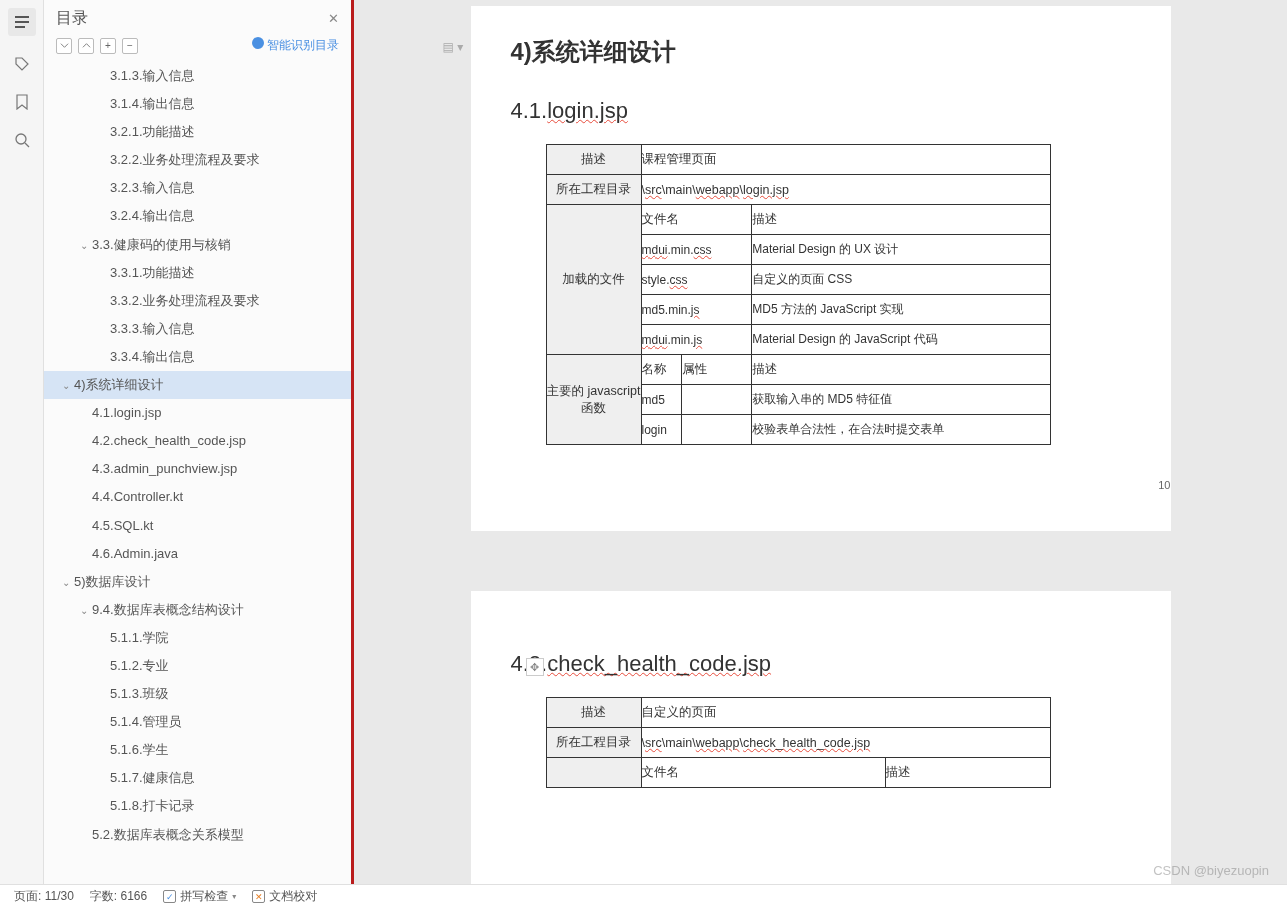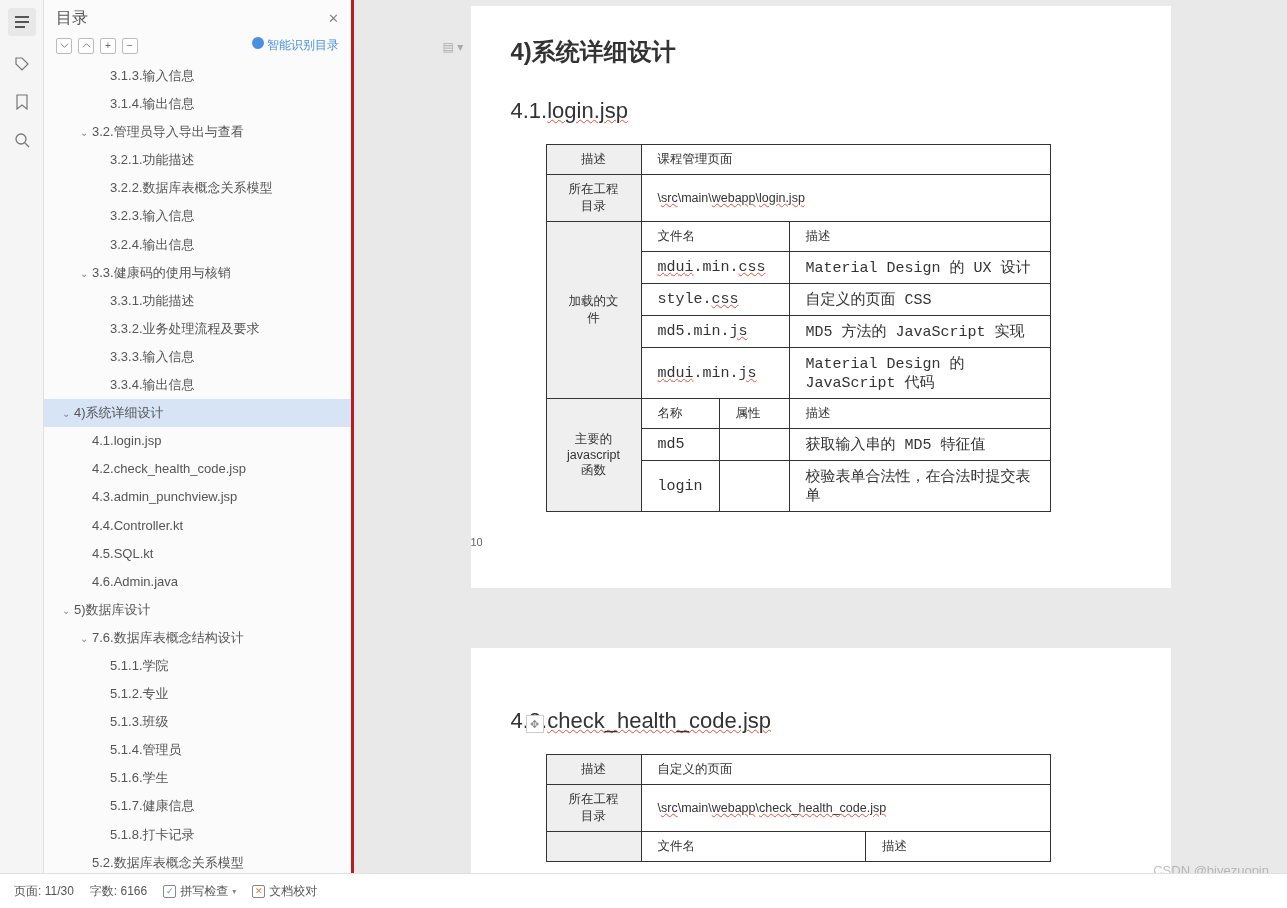--- a/index.html
+++ b/index.html
@@ -23,27 +23,27 @@
 .toc-arrow { display: inline-block; width: 10px; color: #888; font-size: 10px; margin-right: 2px; }
 .lvl-1 { padding-left: 18px; }
 .lvl-2 { padding-left: 36px; }
 .lvl-3 { padding-left: 54px; }
 .content { flex: 1; background: #e9e9e9; overflow-y: auto; position: relative; }
 .page { background: #fff; margin: 0 auto 60px auto; width: 700px; padding: 30px 0 40px 0; position: relative; }
 .page-ic { position:absolute; left:-28px; top:34px; color:#aaa; font-size:12px;}
 .h1 { font-size: 24px; font-weight: 700; margin: 0 0 30px 40px; }
 .h2 { font-size: 22px; font-weight: 400; margin: 0 0 20px 40px; color: #333; }
 .tbl { border-collapse: collapse; margin-left: 75px; width: 505px; font-size: 12.5px; }
-.tbl td { border: 1px solid #333; padding: 6px 16px; vertical-align: middle; }
+.tbl td { border: 1px solid #333; padding: 6px 0; vertical-align: middle; }
 .tbl .hdr { background: #efefef; text-align: center; width: 95px; }
-.mono { font-family: Liberation Mono, monospace; font-size: 15px; }
+.mono { font-family: Liberation Sans, sans-serif; font-size: 12px; }
 .squig { text-decoration: underline wavy #e74c3c; text-decoration-thickness: 1px; }
-.pgnum { text-align: left; font-size: 11px; color: #666; margin-top: 24px; }
+.pgnum { text-align: right; font-size: 11px; color: #666; margin-top: 34px; }
 .move-handle { position:absolute; left:55px; top:7px; width:18px; height:18px; border:1px solid #ccc; display:flex; align-items:center; justify-content:center; font-size:11px; color:#888; background:#fff;}
-.statusbar { position: absolute; bottom: 0; left: 0; right: 0; height: 35px; background: #fff; border-top: 1px solid #e0e0e0; display: flex; align-items: center; padding: 0 14px; gap: 16px; font-size: 12px; color: #555; z-index:10;}
+.statusbar { position: absolute; bottom: 0; left: 0; right: 0; height: 24px; background: #fff; border-top: 1px solid #e0e0e0; display: flex; align-items: center; padding: 0 14px; gap: 16px; font-size: 12px; color: #555; z-index:10;}
 .sb-item { display: flex; align-items: center; gap: 4px; cursor: pointer; }
 .chk { width:13px; height:13px; border:1px solid #888; border-radius:2px; display:inline-flex; align-items:center; justify-content:center; font-size:9px; color:#4a90e2;}
 .watermark { position: absolute; right: 18px; bottom: 30px; font-size: 13px; color: rgba(120,120,120,.45); z-index:5;}
 .page-wrap { position: relative; padding-top:6px;}
 .toc-scroll::-webkit-scrollbar{width:10px}.toc-scroll::-webkit-scrollbar-thumb{background:#ccc;border-radius:5px}
 .content::-webkit-scrollbar{width:14px}.content::-webkit-scrollbar-thumb{background:#bbb;border-radius:7px;border:3px solid #e9e9e9}
 </style>
 </head>
 <body>
 
@@ -94,39 +94,38 @@
         <div class="tb-btn">+</div>
         <div class="tb-btn">−</div>
       </div>
       <span class="smart-toc">
           <span>智能识别目录</span>
         </span>
     </div>
     <div class="toc-scroll" id="toc-scroll">
         <div class="toc-item lvl-3"><span class="toc-arrow"></span><span>3.1.3.输入信息</span></div>
         <div class="toc-item lvl-3"><span class="toc-arrow"></span><span>3.1.4.输出信息</span></div>
-        <div class="toc-item lvl-2"><span class="toc-arrow">⌄</span><span>3.2.管理员导入导出与查看</span></div>
         <div class="toc-item lvl-3"><span class="toc-arrow"></span><span>3.2.1.功能描述</span></div>
-        <div class="toc-item lvl-3"><span class="toc-arrow"></span><span>3.2.2.数据库表概念关系模型</span></div>
+        <div class="toc-item lvl-3"><span class="toc-arrow"></span><span>3.2.2.业务处理流程及要求</span></div>
         <div class="toc-item lvl-3"><span class="toc-arrow"></span><span>3.2.3.输入信息</span></div>
         <div class="toc-item lvl-3"><span class="toc-arrow"></span><span>3.2.4.输出信息</span></div>
         <div class="toc-item lvl-2"><span class="toc-arrow">⌄</span><span>3.3.健康码的使用与核销</span></div>
         <div class="toc-item lvl-3"><span class="toc-arrow"></span><span>3.3.1.功能描述</span></div>
         <div class="toc-item lvl-3"><span class="toc-arrow"></span><span>3.3.2.业务处理流程及要求</span></div>
         <div class="toc-item lvl-3"><span class="toc-arrow"></span><span>3.3.3.输入信息</span></div>
         <div class="toc-item lvl-3"><span class="toc-arrow"></span><span>3.3.4.输出信息</span></div>
         <div class="toc-item lvl-1 selected"><span class="toc-arrow">⌄</span><span>4)系统详细设计</span></div>
         <div class="toc-item lvl-2"><span class="toc-arrow"></span><span>4.1.login.jsp</span></div>
         <div class="toc-item lvl-2"><span class="toc-arrow"></span><span>4.2.check_health_code.jsp</span></div>
         <div class="toc-item lvl-2"><span class="toc-arrow"></span><span>4.3.admin_punchview.jsp</span></div>
         <div class="toc-item lvl-2"><span class="toc-arrow"></span><span>4.4.Controller.kt</span></div>
         <div class="toc-item lvl-2"><span class="toc-arrow"></span><span>4.5.SQL.kt</span></div>
         <div class="toc-item lvl-2"><span class="toc-arrow"></span><span>4.6.Admin.java</span></div>
         <div class="toc-item lvl-1"><span class="toc-arrow">⌄</span><span>5)数据库设计</span></div>
-        <div class="toc-item lvl-2"><span class="toc-arrow">⌄</span><span>7.6.数据库表概念结构设计</span></div>
+        <div class="toc-item lvl-2"><span class="toc-arrow">⌄</span><span>9.4.数据库表概念结构设计</span></div>
         <div class="toc-item lvl-3"><span class="toc-arrow"></span><span>5.1.1.学院</span></div>
         <div class="toc-item lvl-3"><span class="toc-arrow"></span><span>5.1.2.专业</span></div>
         <div class="toc-item lvl-3"><span class="toc-arrow"></span><span>5.1.3.班级</span></div>
         <div class="toc-item lvl-3"><span class="toc-arrow"></span><span>5.1.4.管理员</span></div>
         <div class="toc-item lvl-3"><span class="toc-arrow"></span><span>5.1.6.学生</span></div>
         <div class="toc-item lvl-3"><span class="toc-arrow"></span><span>5.1.7.健康信息</span></div>
         <div class="toc-item lvl-3"><span class="toc-arrow"></span><span>5.1.8.打卡记录</span></div>
         <div class="toc-item lvl-2"><span class="toc-arrow"></span><span>5.2.数据库表概念关系模型</span></div>
         <div class="toc-item lvl-1"></div>
       </div>

